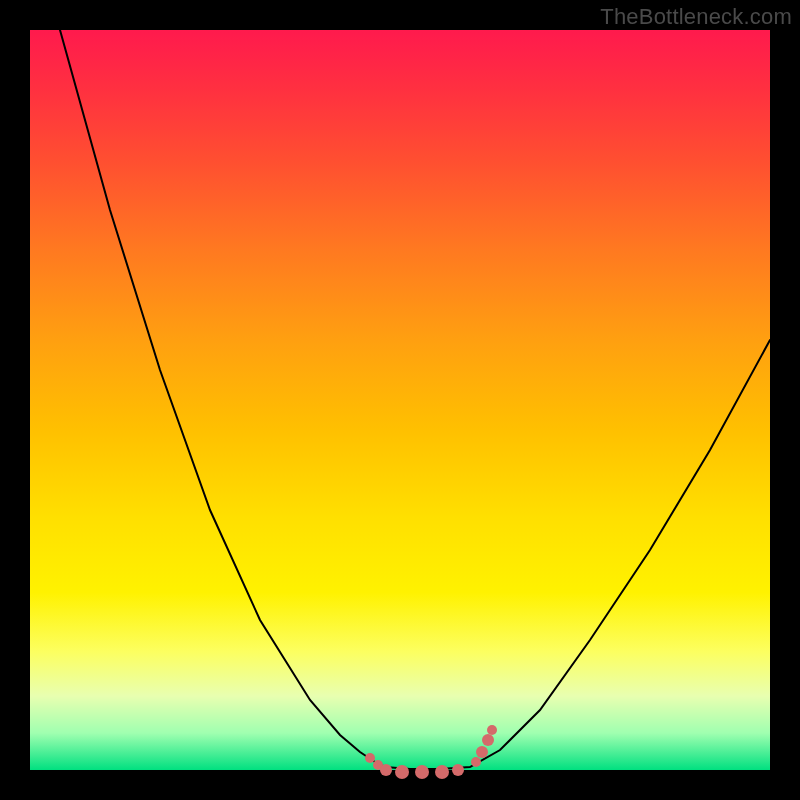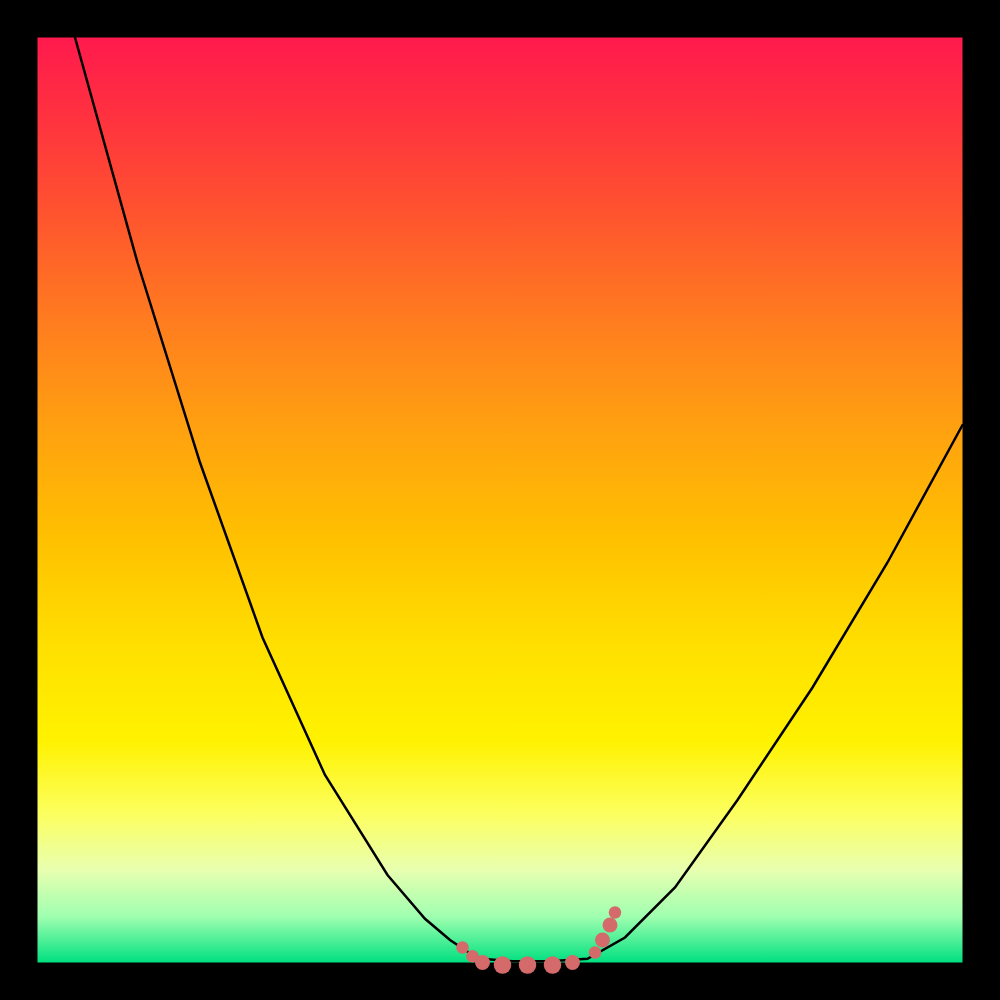--- a/index.html
+++ b/index.html
@@ -73,14 +73,15 @@
         <circle cx="392" cy="742" r="7" fill="#d46a6a"></circle>
         <circle cx="412" cy="742" r="7" fill="#d46a6a"></circle>
         <circle cx="428" cy="740" r="6" fill="#d46a6a"></circle>
         <circle cx="446" cy="732" r="5" fill="#d46a6a"></circle>
         <circle cx="452" cy="722" r="6" fill="#d46a6a"></circle>
         <circle cx="458" cy="710" r="6" fill="#d46a6a"></circle>
         <circle cx="462" cy="700" r="5" fill="#d46a6a"></circle>
       </g>
   </svg>
 
+  <div class="watermark">TheBottleneck.com</div>
 
 </div>
 
 </body></html>

